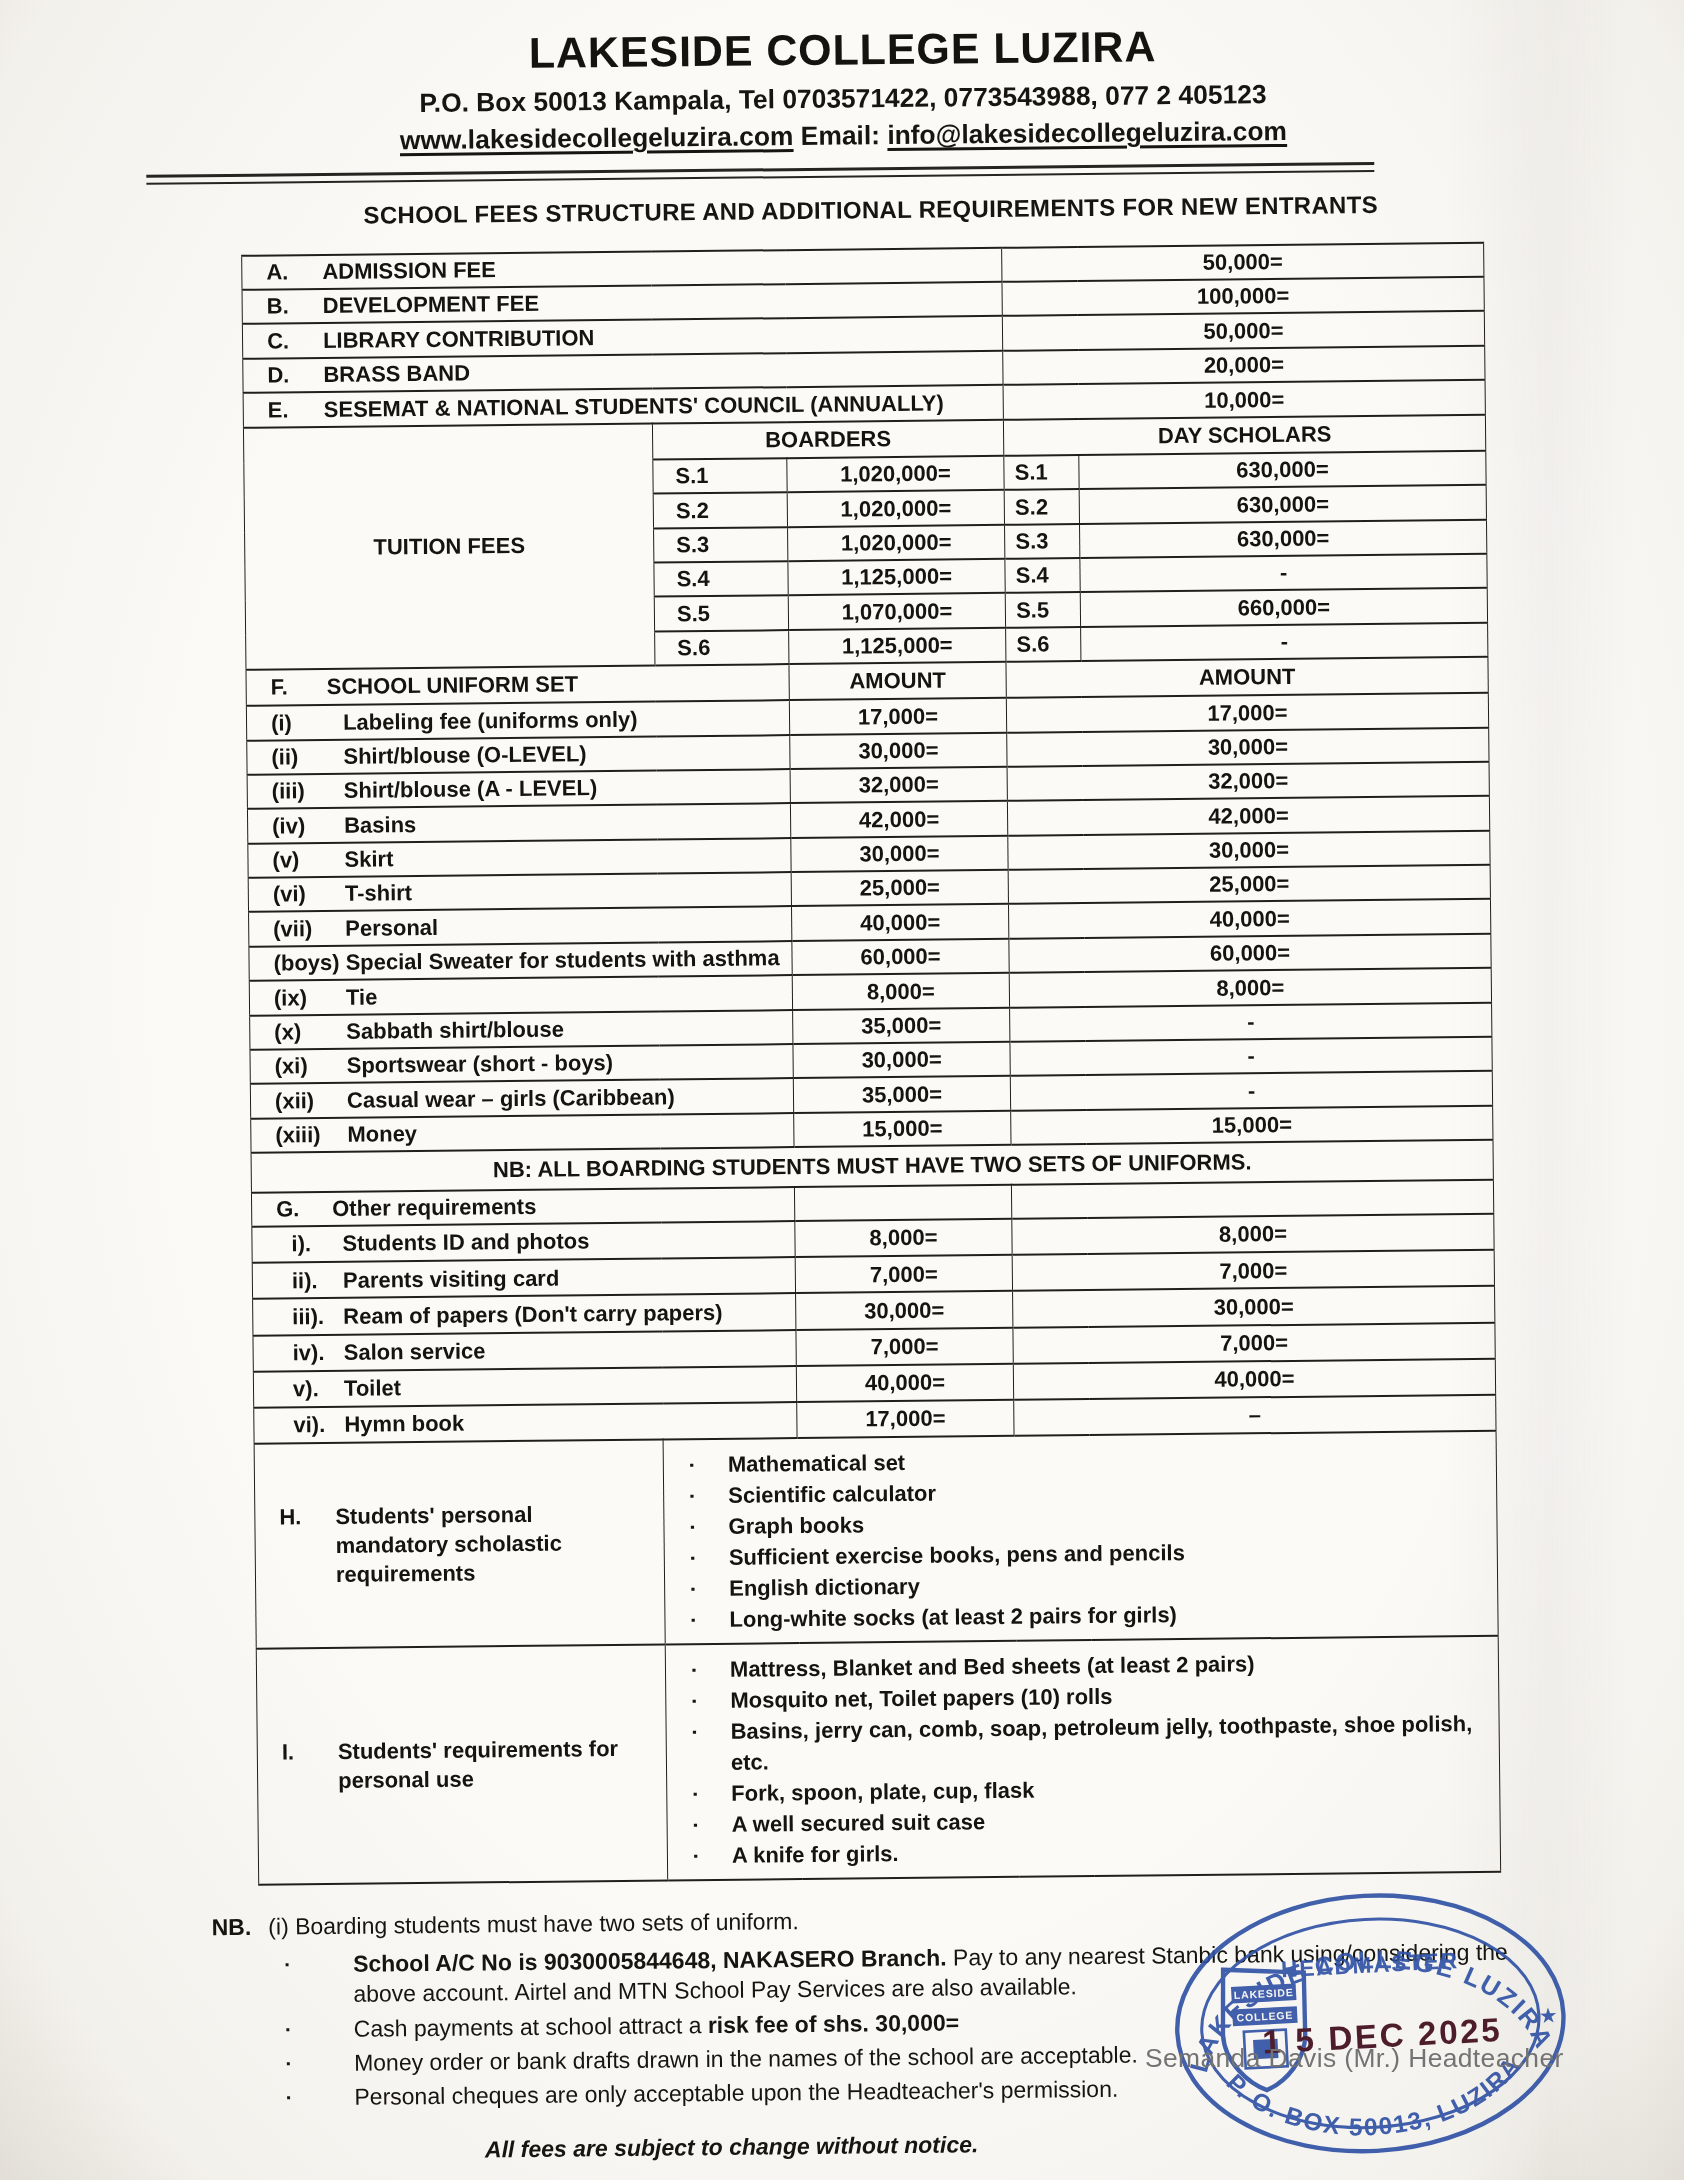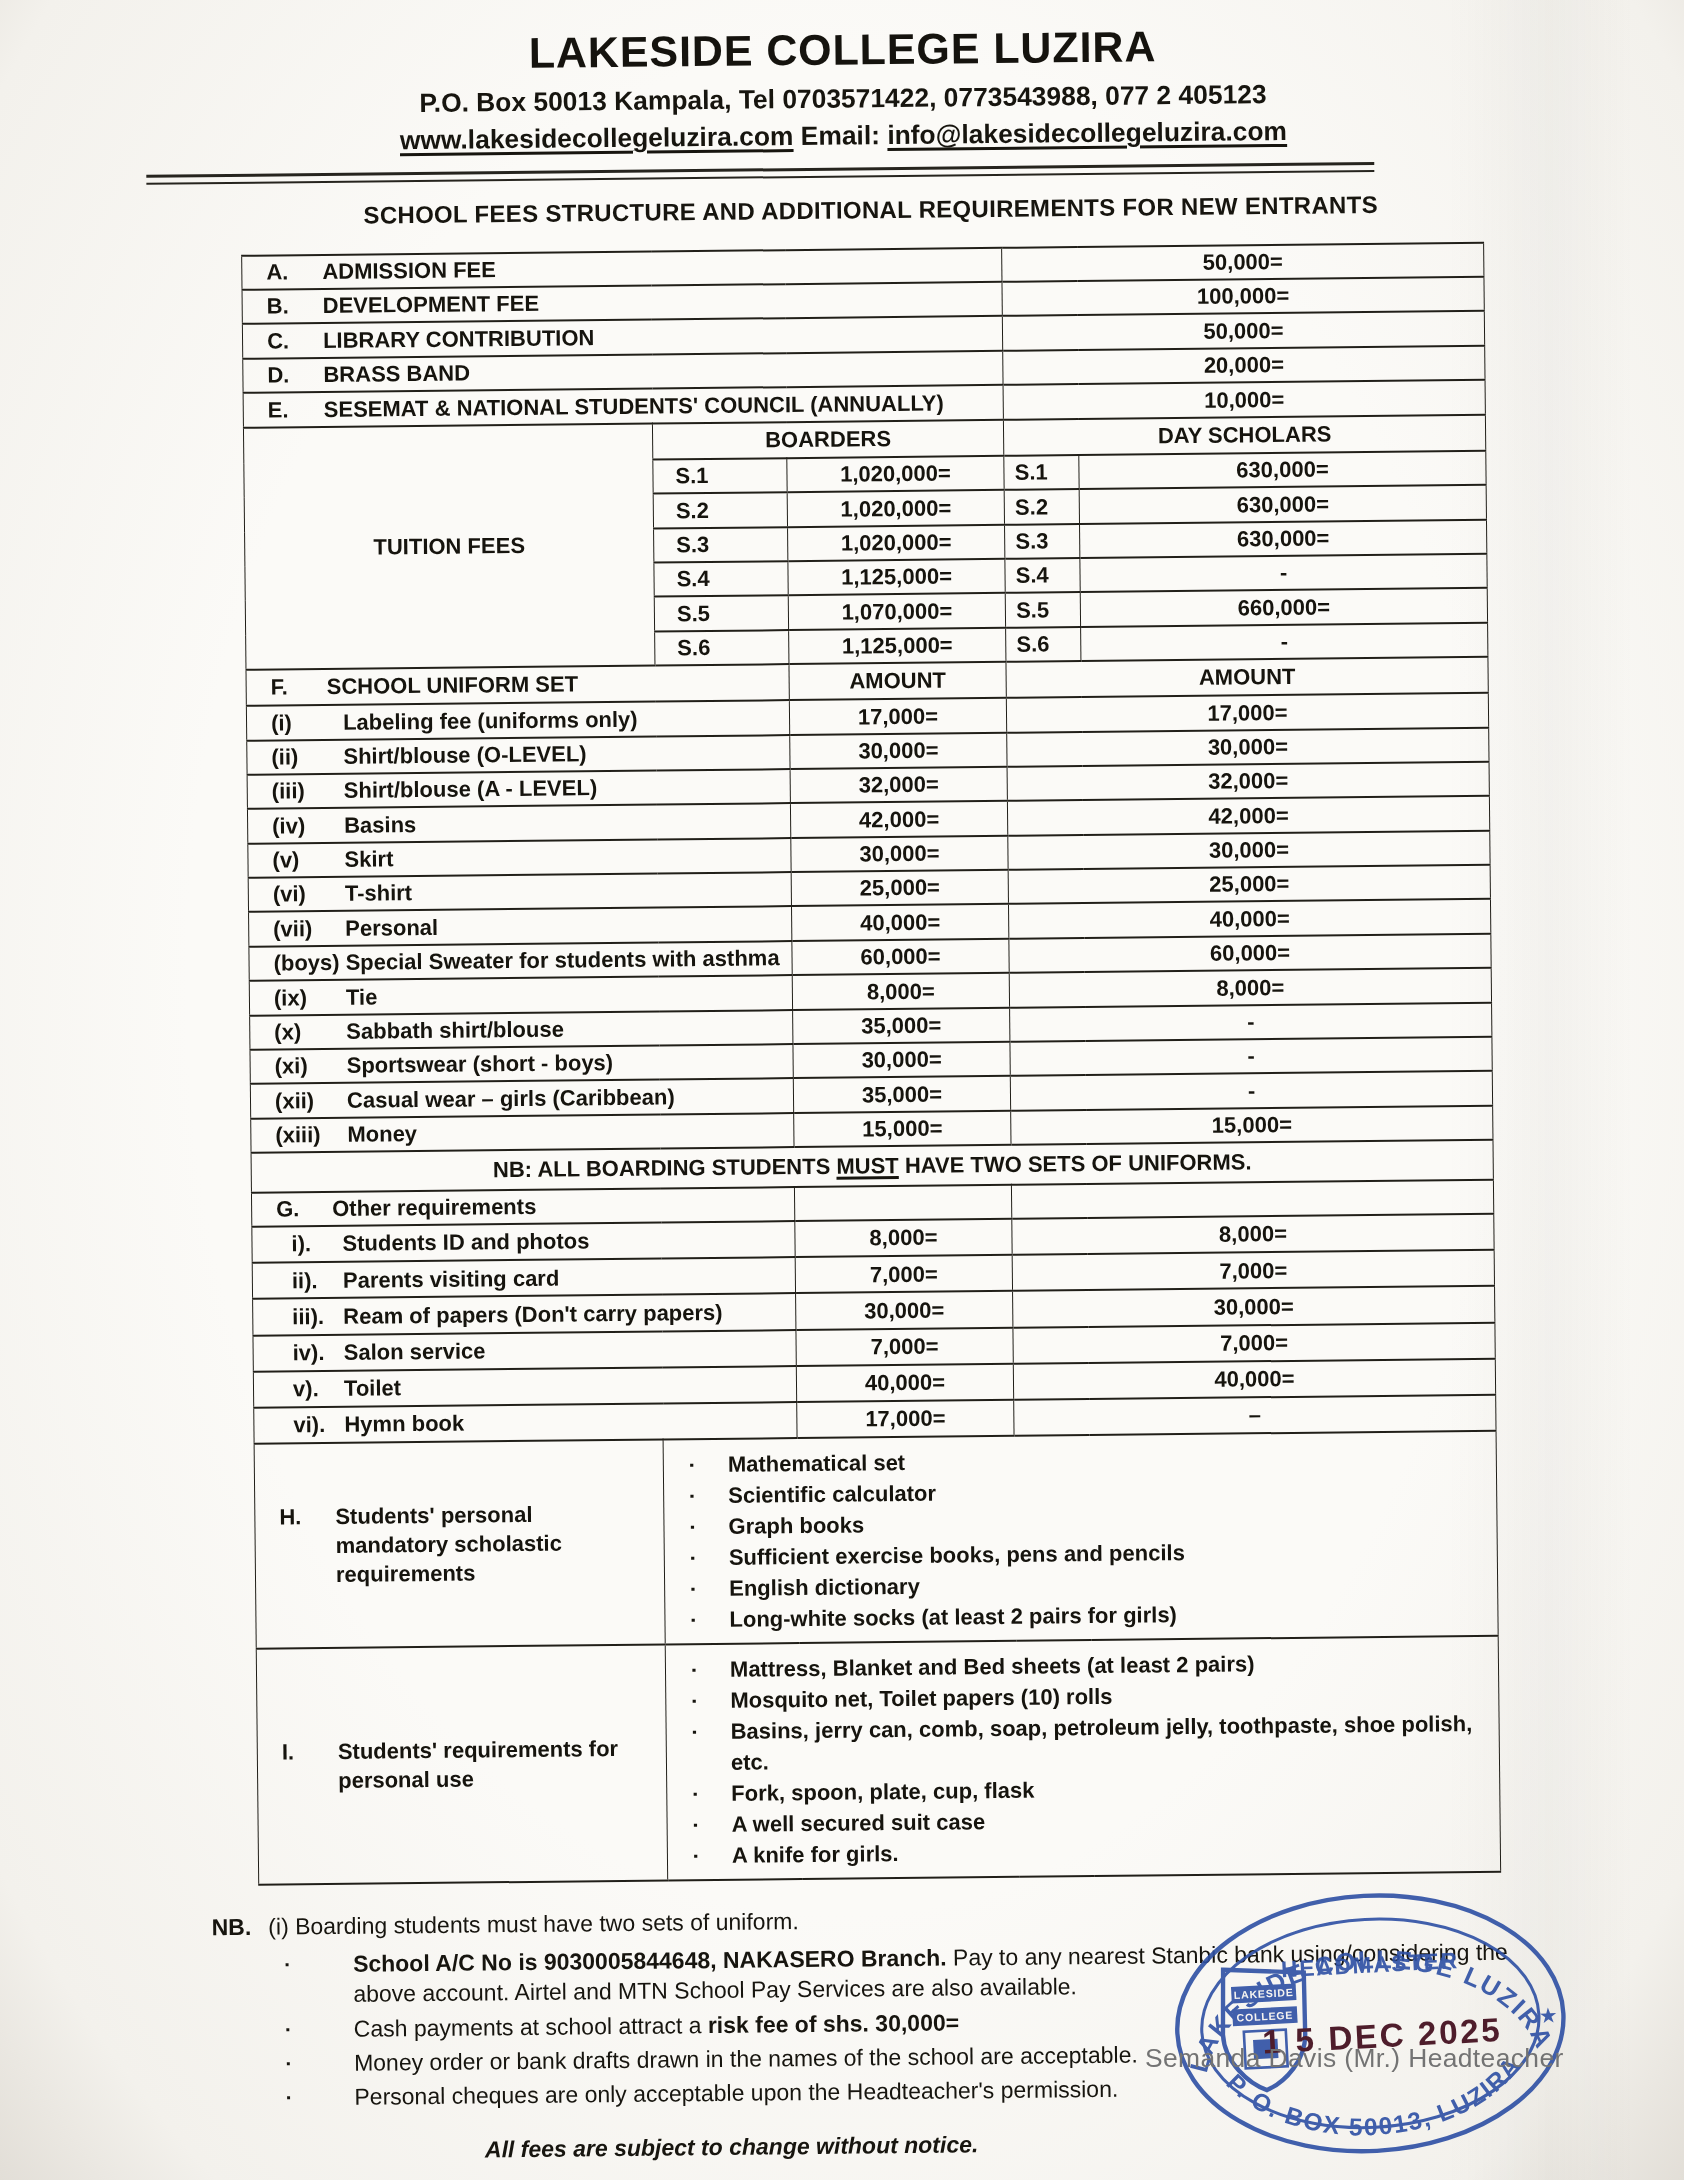--- a/index.html
+++ b/index.html
@@ -33,21 +33,21 @@
   td.desc-g{text-align:left;padding:4.3px 8.5px 4.3px 39px;}
   .ltr{display:inline-block;min-width:56px;}
   .num{display:inline-block;min-width:72px;}
   .num-g{display:inline-block;min-width:51px;}
   td.amt{text-align:center;padding:3.4px 5.1px;}
   td.chead{text-align:center;padding:4.3px 5.1px;}
   td.tu-label{text-align:center;}
   td.cls{padding:2.6px 6.8px 2.6px 22px;}
   td.cls2{padding:2.6px 3.4px 2.6px 10.2px;}
   td.note-row{text-align:center;padding:6px 5.1px;}
-  .mid-ul{text-decoration:underline;text-decoration-thickness:2.6px;text-underline-offset:3.4px;}
+  .mid-ul{text-decoration-thickness:2.6px;text-underline-offset:3.4px;}
   td.h-label{padding:8.5px 8.5px 8.5px 24px;}
   .lab{display:inline-block;width:281px;vertical-align:top;line-height:29px;}
   td.h-label .ltr{vertical-align:top;line-height:29px;}
   td.blist{padding:8.5px 8.5px 8.5px 0;}
   td.blist ul{list-style:none;margin:0;padding:0;}
   td.blist li{position:relative;padding-left:64px;line-height:31px;}
   .blt{position:absolute;left:25.6px;top:0;font-size:12.8px;line-height:31px;}
   
   .notes{margin:25.6px 0 0 192px;width:1303px;font-size:23px;line-height:30px;}
   .nb-strong{font-weight:700;margin-right:17px;}

